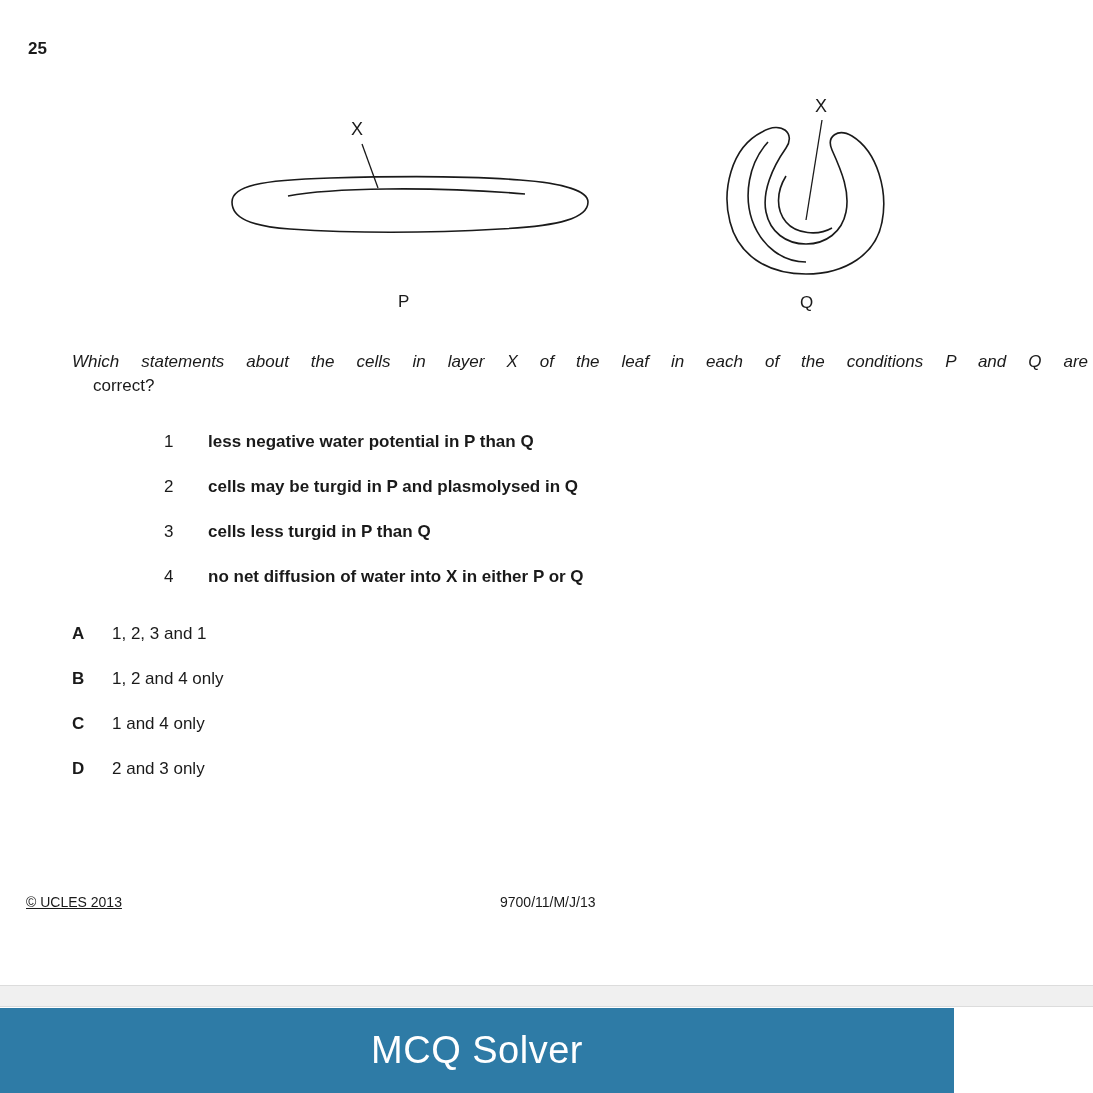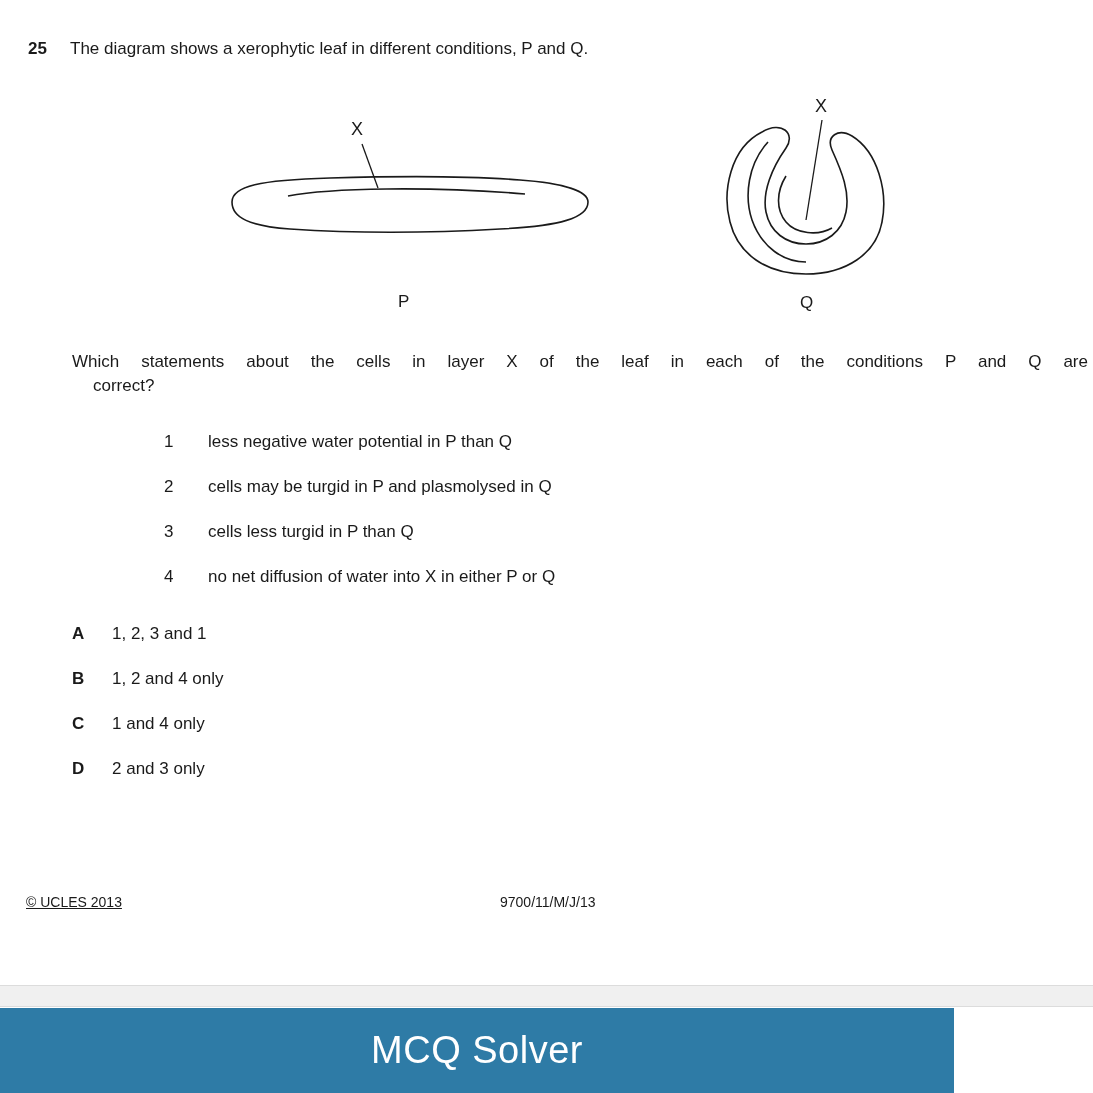--- a/index.html
+++ b/index.html
@@ -76,20 +76,21 @@
     left: 72px;
     top: 350px;
     width: 1016px;
   }
   .which-line1 {
     font-size: 17px;
     line-height: 24px;
     text-align: justify;
     text-align-last: justify;
     white-space: nowrap;
+    font-style: italic;
   }
   .which-line2 {
     font-size: 17px;
     line-height: 24px;
     margin-left: 21px;
   }
 
   
   .statements {
     position: absolute;
@@ -104,20 +105,21 @@
   }
   .statement-num {
     width: 44px;
     flex: 0 0 44px;
     font-size: 17px;
     line-height: 22px;
   }
   .statement-text {
     font-size: 17px;
     line-height: 22px;
+    font-weight: bold;
   }
 
   
   .options {
     position: absolute;
     left: 72px;
     top: 623px;
     width: 700px;
   }
   .option-row {
@@ -181,21 +183,20 @@
     letter-spacing: 0.5px;
   }
 </style>
 </head>
 <body>
 
 <div class="page">
 
   <div class="q-header">
     <span class="q-number">25</span>
-    <span class="q-stem">The diagram shows a xerophytic leaf in different conditions, P and Q.</span>
   </div>
 
   <div class="diagram">
     <svg width="1093" height="250" viewBox="0 0 1093 250" xmlns="http://www.w3.org/2000/svg">
 
       <g fill="none" stroke="#1a1a1a" stroke-width="1.6">
         <path d="M232,112 C232,96 260,90 330,88 C400,86 470,86 520,90 C560,93 588,100 588,112
                  C588,128 560,136 500,139 C430,143 350,143 290,139 C250,136 232,128 232,112 Z" transform="translate(0,10)"></path>
         <path d="M288,106 C330,98 430,96 525,104" transform="translate(0,10)"></path>
       </g>

